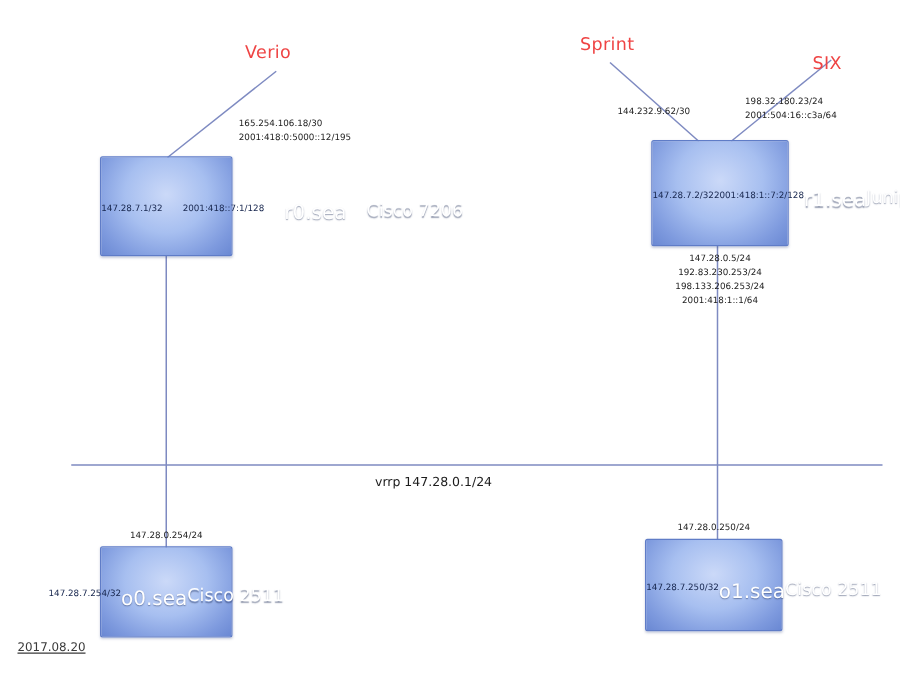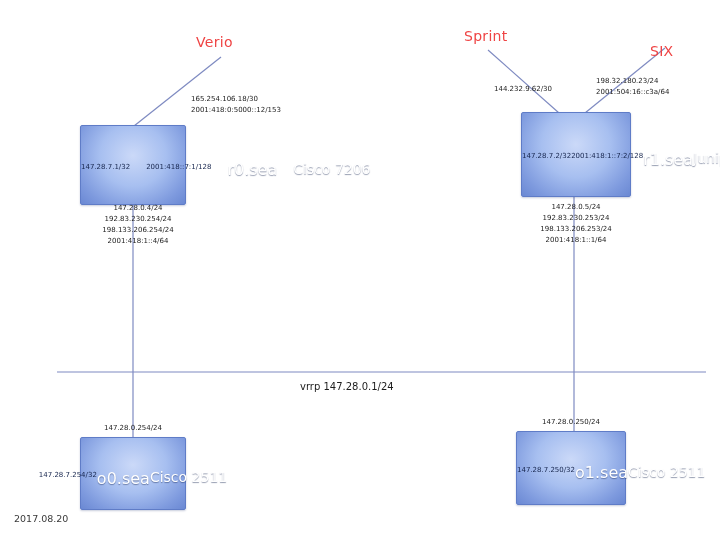--- a/index.html
+++ b/index.html
@@ -67,20 +67,21 @@
   .vrrp-label{
     position:absolute;
     font-size:10px;
     color:#1c1c1c;
     white-space:nowrap;
   }
   .date-label{
     position:absolute;
     font-size:9.5px;
     color:#3a3a3a;
+    text-decoration:underline;
   }
 </style>
 </head>
 <body>
 
 <div id="canvas">
 
   <svg id="wires" width="720" height="540">
     <line class="wire" x1="221" y1="57" x2="134" y2="126"></line>
     <line class="wire" x1="133" y1="204" x2="133" y2="438"></line>
@@ -89,21 +90,21 @@
     <line class="wire" x1="574" y1="196" x2="574" y2="432"></line>
     <line class="wire" x1="57" y1="372" x2="706" y2="372"></line>
   </svg>
 
   <div class="upstream-label" style="left:196px;top:34px;">Verio</div>
   <div class="upstream-label" style="left:464px;top:28px;">Sprint</div>
   <div class="upstream-label" style="left:650px;top:43px;">SIX</div>
 
   <div class="ip-block" style="left:191px;top:94px;">
     <div>165.254.106.18/30</div>
-    <div>2001:418:0:5000::12/153</div>
+    <div>2001:418:0:5000::12/195</div>
   </div>
   <div class="ip-block" style="left:494px;top:84px;">
     <div>144.232.9.62/30</div>
   </div>
   <div class="ip-block" style="left:596px;top:76px;">
     <div>198.32.180.23/24</div>
     <div>2001:504:16::c3a/64</div>
   </div>
 
   <div class="node" style="left:80px;top:125px;width:106px;height:80px;gap:16px;">
@@ -113,26 +114,20 @@
     <div class="node-model">Cisco 7206</div>
   </div>
 
   <div class="node" style="left:521px;top:112px;width:110px;height:85px;">
     <div class="node-ip">147.28.7.2/32</div>
     <div class="node-ip">2001:418:1::7:2/128</div>
     <div class="node-name">r1.sea</div>
     <div class="node-model">Juniper m7i</div>
   </div>
 
-  <div class="ip-block centered" style="left:73px;top:203px;width:130px;">
-    <div>147.28.0.4/24</div>
-    <div>192.83.230.254/24</div>
-    <div>198.133.206.254/24</div>
-    <div>2001:418:1::4/64</div>
-  </div>
 
   <div class="ip-block centered" style="left:512px;top:202px;width:128px;">
     <div>147.28.0.5/24</div>
     <div>192.83.230.253/24</div>
     <div>198.133.206.253/24</div>
     <div>2001:418:1::1/64</div>
   </div>
 
   <div class="vrrp-label" style="left:300px;top:381px;">vrrp 147.28.0.1/24</div>
 

